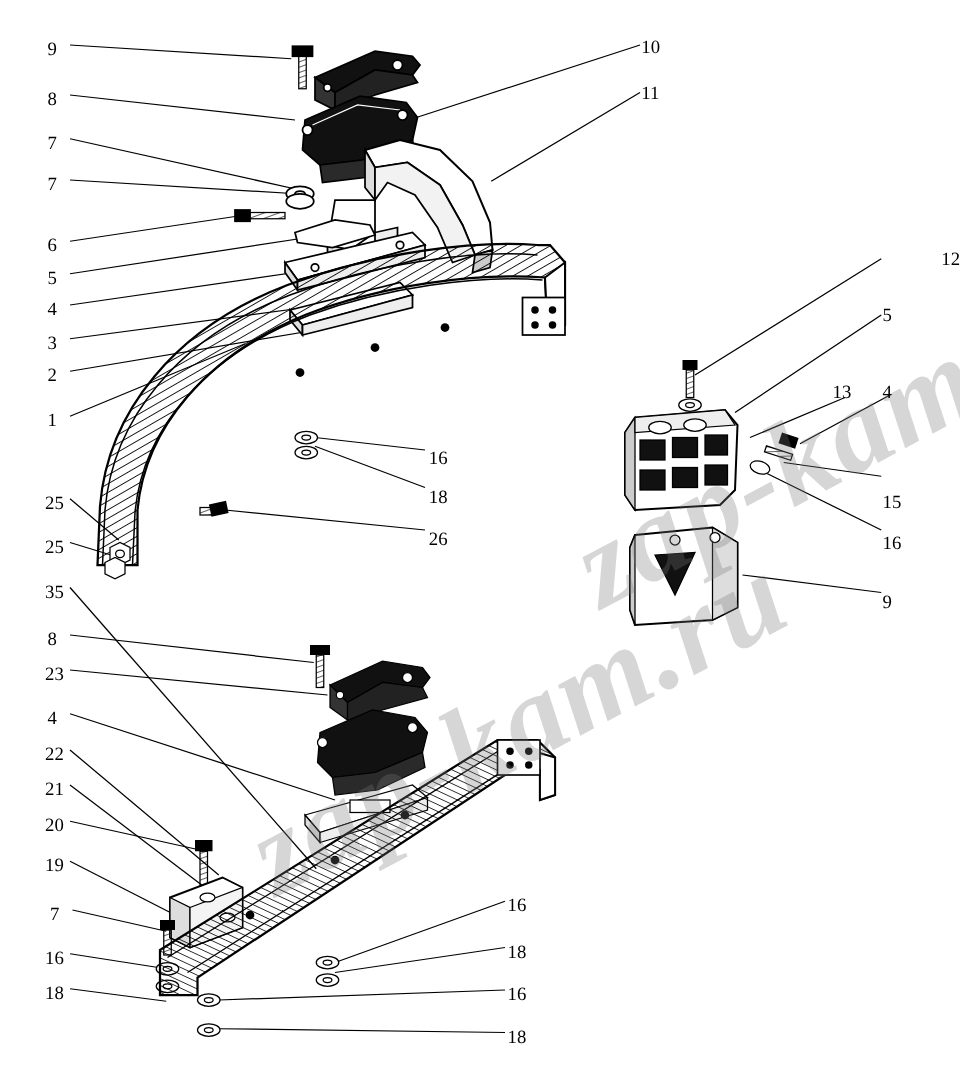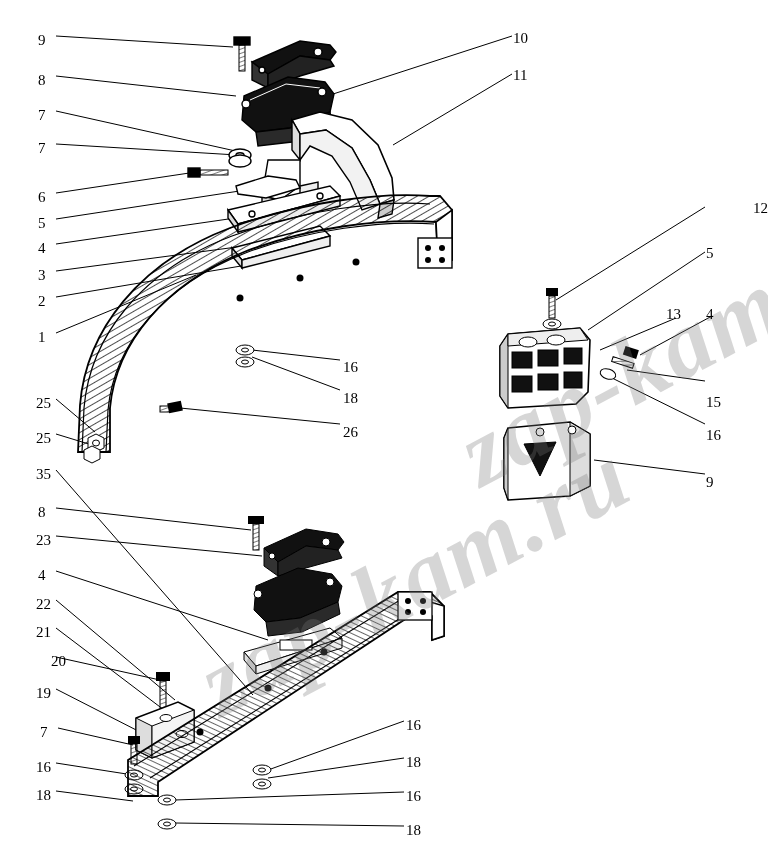--- a/index.html
+++ b/index.html
@@ -345,21 +345,21 @@
       <div class="callout" style="left: 343px; top: 391px;">18</div>
       <div class="callout" style="left: 343px; top: 425px;">26</div>
       <div class="callout" style="left: 36px; top: 396px;">25</div>
       <div class="callout" style="left: 36px; top: 431px;">25</div>
       <div class="callout" style="left: 36px; top: 467px;">35</div>
       <div class="callout" style="left: 38px; top: 505px;">8</div>
       <div class="callout" style="left: 36px; top: 533px;">23</div>
       <div class="callout" style="left: 38px; top: 568px;">4</div>
       <div class="callout" style="left: 36px; top: 597px;">22</div>
       <div class="callout" style="left: 36px; top: 625px;">21</div>
-      <div class="callout" style="left: 36px; top: 654px; margin-left: 15px;">20</div>
+      <div class="callout" style="left: 36px; top: 654px;">20</div>
       <div class="callout" style="left: 36px; top: 686px;">19</div>
       <div class="callout" style="left: 40px; top: 725px;">7</div>
       <div class="callout" style="left: 36px; top: 760px;">16</div>
       <div class="callout" style="left: 36px; top: 788px;">18</div>
       <div class="callout" style="left: 406px; top: 718px;">16</div>
       <div class="callout" style="left: 406px; top: 755px;">18</div>
       <div class="callout" style="left: 406px; top: 789px;">16</div>
       <div class="callout" style="left: 406px; top: 823px;">18</div>
     </div>
 

